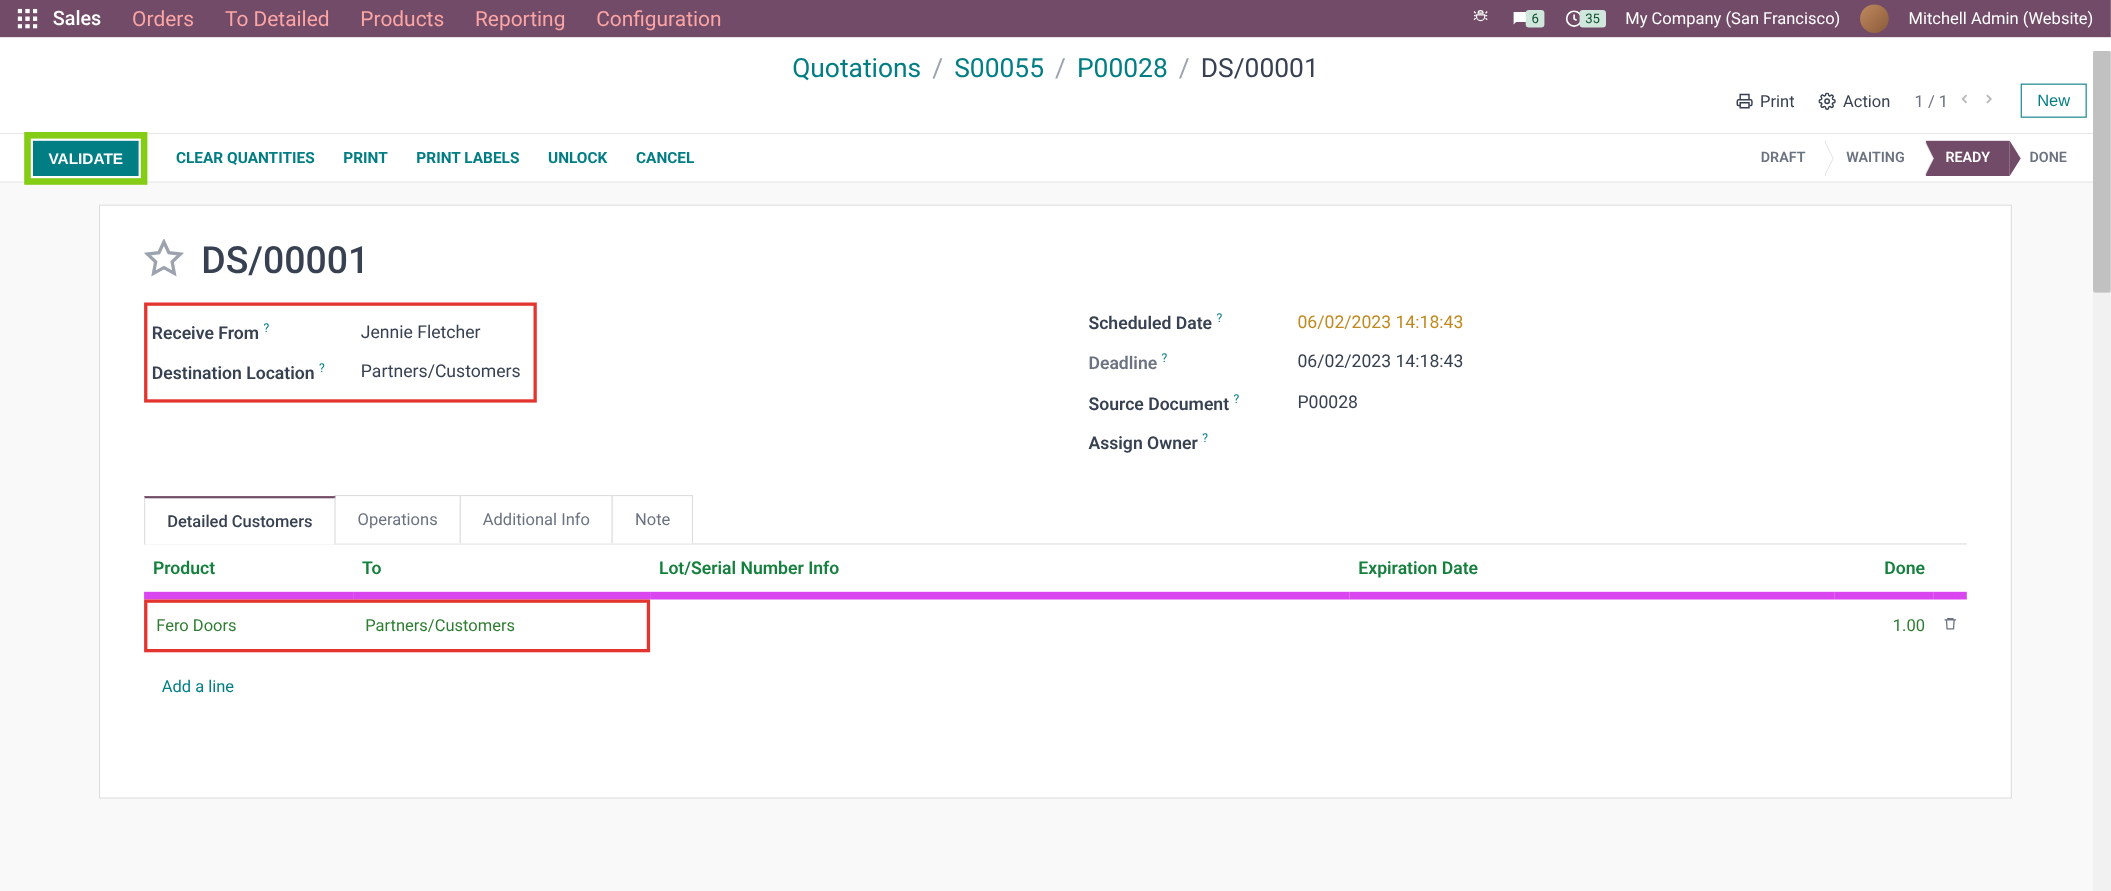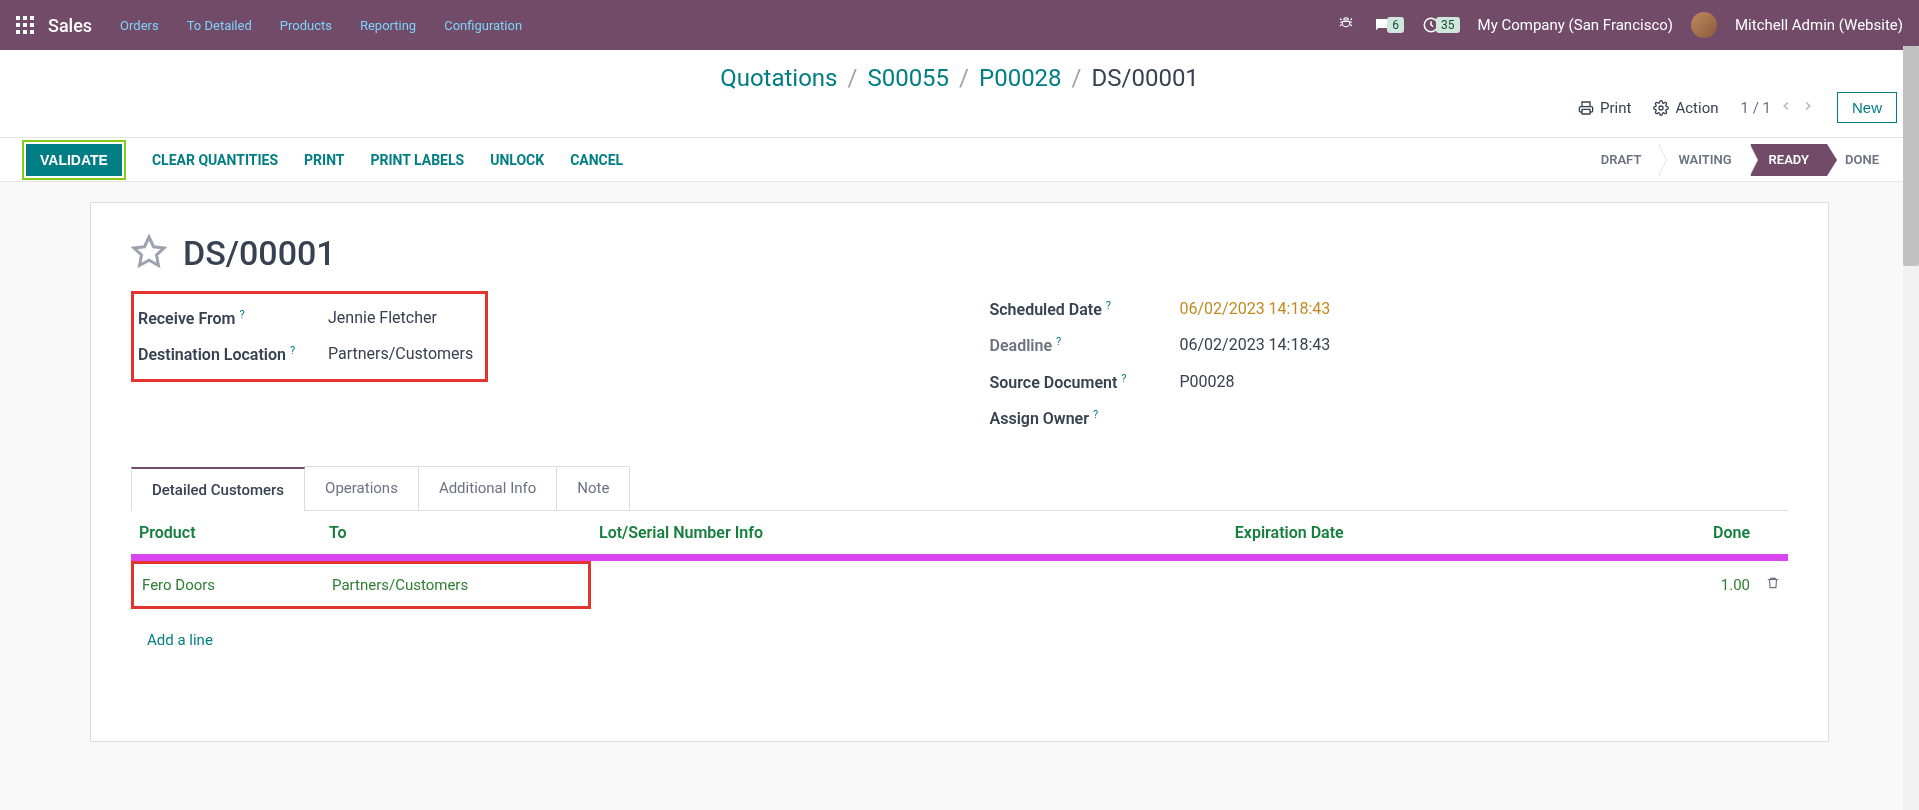--- a/index.html
+++ b/index.html
@@ -1,39 +1,39 @@
 <!DOCTYPE html>
 <html><head>
 <meta charset="utf-8">
 <style>
 * { box-sizing: border-box; margin: 0; padding: 0; }
 body { font-family: -apple-system, BlinkMacSystemFont, "Segoe UI", Roboto, sans-serif; background: #f9f9f9; color: #374151; font-size: 14px; width: 1919px; }
-.topbar { background: #714b67; color: #fff; height: 50px; display: flex; align-items: center; padding: 4px 16px; }
+.topbar { background: #714b67; color: #fff; height: 34px; display: flex; align-items: center; padding: 4px 16px; }
 .topbar .apps-icon { width: 18px; height: 18px; display: inline-block; margin-right: 14px; }
 .topbar .app-name { font-size: 18px; font-weight: 500; margin-right: 28px; }
 .topbar .menu { display: flex; gap: 28px; }
-.topbar .menu a { color: #7dd3fc; text-decoration: none; font-size: 13px; }
+.topbar .menu a { color: #fca5a5; text-decoration: none; font-size: 19px; }
 .topbar .right { margin-left: auto; display: flex; align-items: center; gap: 18px; font-size: 15px; }
 .topbar .badge { background: #d1e7dd; color: #0f5132; font-size: 12px; padding: 1px 5px; border-radius: 3px; margin-left: -4px; }
 .topbar .right svg { width: 18px; height: 18px; }
 .avatar { width: 26px; height: 26px; border-radius: 50%; background: linear-gradient(135deg,#c08a5e,#8a5a3a); display:inline-block;}
 .breadcrumb-bar { background: #fff; display: flex; align-items: center; padding: 14px 22px; border-bottom: 1px solid #e5e5e5; flex-direction: column; }
 .breadcrumbs { font-size: 24px; color: #6b7280; display: flex; gap: 10px; align-items: center;}
 .breadcrumbs a { color: #017e84; text-decoration: none; }
 .breadcrumbs .sep { color: #9ca3af; }
 .breadcrumbs .current { color: #374151; }
 .cp-right { margin-left: auto; display: flex; align-items: center; gap: 22px; font-size: 15px; color: #374151;}
 .cp-right .btn-link { display: inline-flex; align-items: center; gap: 6px; cursor: pointer;}
 .pager { display: flex; align-items: center; gap: 8px; color: #6b7280;}
 .pager svg { width: 14px; height: 14px; }
 .btn-new { border: 1px solid #017e84; color: #017e84; background: #fff; padding: 6px 14px; font-size: 15px; cursor: pointer;}
 .action-bar { background: #fff; display: flex; align-items: center; padding: 0 22px; border-bottom: 1px solid #e5e5e5; height: 44px;}
 .action-bar .left { display: flex; gap: 26px; align-items: center;}
 .btn-validate { background: #017e84; color: #fff; font-weight: 700; padding: 8px 14px; border: none; cursor: pointer; font-size: 14px;}
-.red-box { border: 2px solid #84cc16; padding: 2px; }
+.red-box { border: 6px solid #84cc16; padding: 2px; }
 .action-bar .textbtn { color: #017e84; font-weight: 700; font-size: 14px; cursor: pointer;}
 .statusbar { margin-left: auto; display: flex; align-items: center; }
 .status-step { padding: 0 18px; height: 32px; line-height: 32px; position: relative; color: #6b7280; font-weight: 600; font-size: 13px;}
 .status-step.active { background: #714b67; color: #fff; }
 .status-step.active::after { content:""; position:absolute; right:-10px; top:0; border-top:16px solid transparent; border-bottom:16px solid transparent; border-left:10px solid #714b67;}
 .status-step.active::before { content:""; position:absolute; left:-10px; top:0; border-top:16px solid transparent; border-bottom:16px solid transparent; border-left:10px solid #fff;}
 .status-step.plain { border-right: 1px solid #e5e5e5; }
 .status-step.plain::after { content:""; position:absolute; right:-8px; top:0; width:0; height:0; border-top:16px solid transparent; border-bottom:16px solid transparent; border-left:8px solid #e5e5e5; z-index:1;}
 .status-step.plain::before { content:""; position:absolute; right:-7px; top:0; width:0; height:0; border-top:16px solid transparent; border-bottom:16px solid transparent; border-left:8px solid #fff; z-index:2;}
 .content { padding: 20px 90px; }

